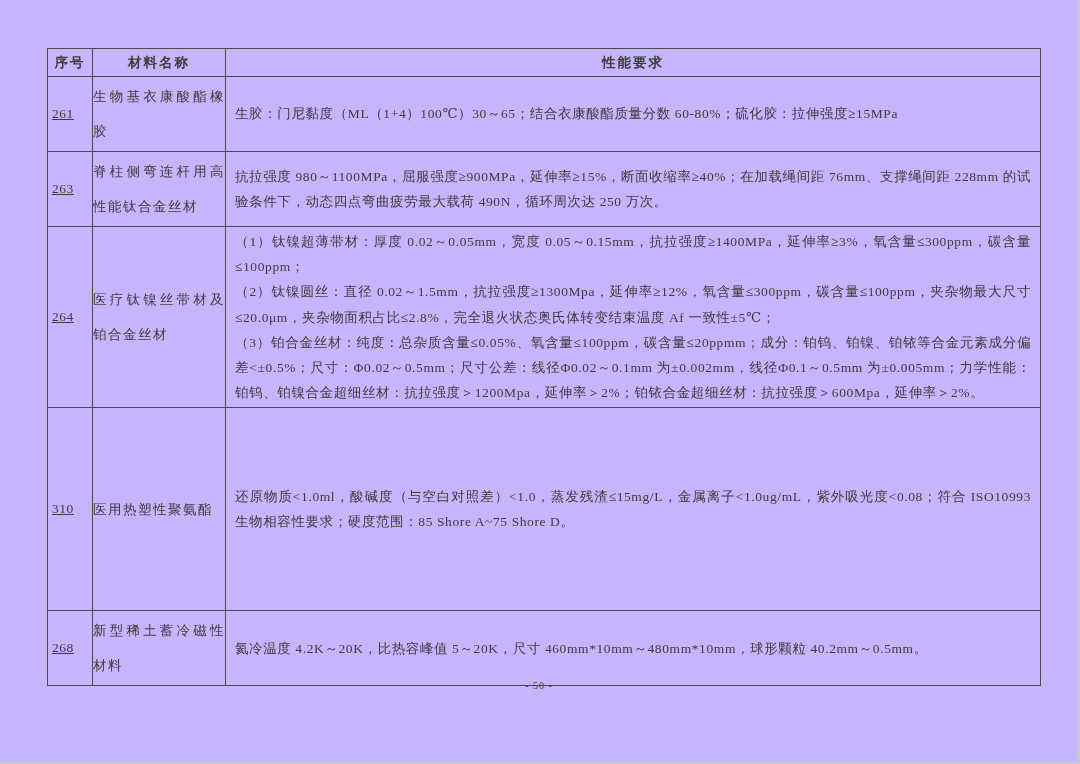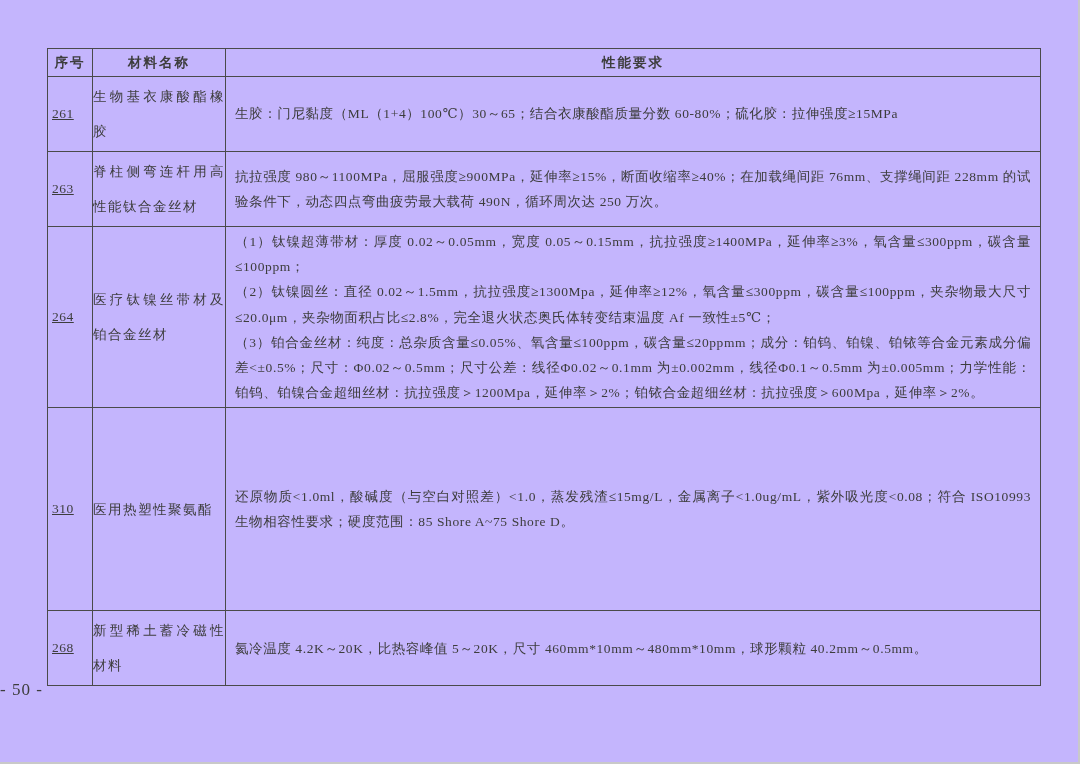--- a/index.html
+++ b/index.html
@@ -73,22 +73,22 @@
   tbody tr:nth-child(4) { height: 203px; }
   tbody tr:nth-child(5) { height: 55px; }
   tbody tr:nth-child(6) { height: 57px; }
   tbody tr:nth-child(7) { height: 59px; }
   tbody tr:nth-child(8) { height: 66px; }
   .footer {
     position: absolute;
     left: 0;
     top: 680px;
     width: 100%;
-    text-align: left;
-    font-size: 17px;
+    text-align: center;
+    font-size: 10px;
     color: #3d3d3d;
     letter-spacing: 1px;
   }
 </style>
 </head>
 <body>
 
 <div class="page">
   <div class="table-wrap">
     <table class="materials">

